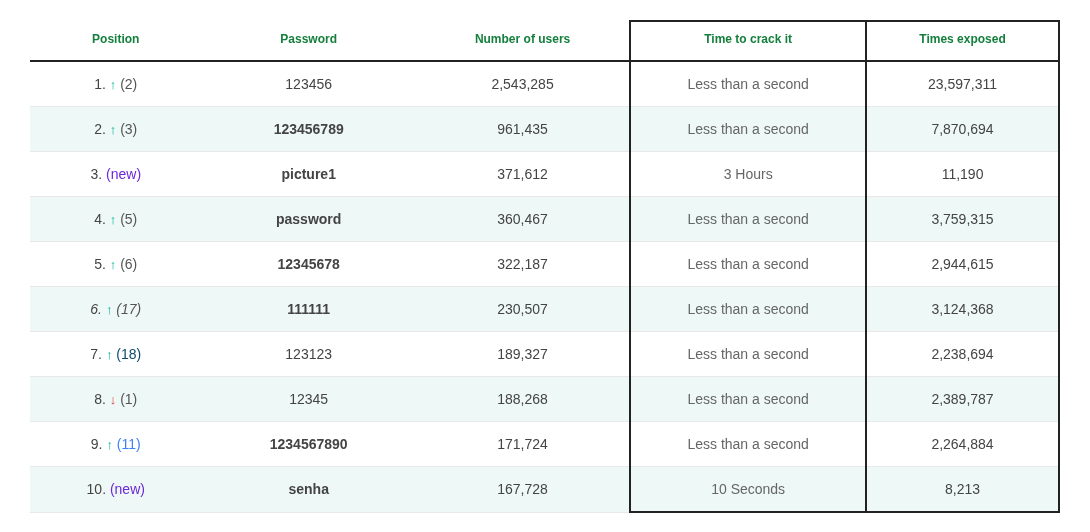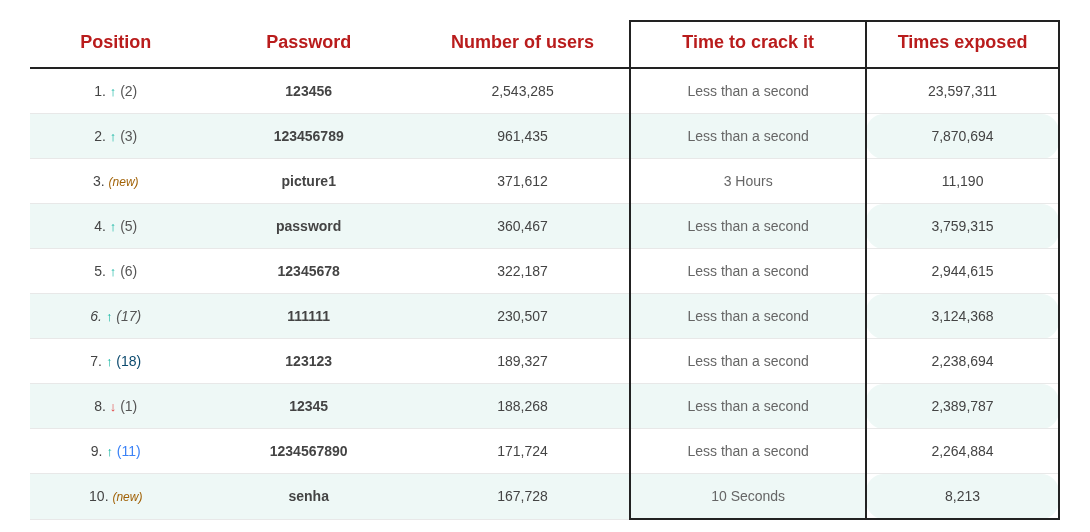--- a/index.html
+++ b/index.html
@@ -18,22 +18,22 @@
       width: 1090px;
     }
     table {
       width: 100%;
       border-collapse: collapse;
     }
     thead tr th {
       padding: 10px 16px 14px 16px;
       text-align: center;
       font-weight: 700;
-      font-size: 18px;
-      color: #b91c1c;
+      font-size: 12px;
+      color: #15803d;
       border-bottom: 2px solid #222;
     }
     thead tr th:first-child {
       text-align: center;
       border-bottom: 2px solid #222;
     }
     tbody tr {
       border-bottom: 1px solid #e8e8e8;
     }
     tbody tr:nth-child(even) {
@@ -50,41 +50,39 @@
     }
     .arrow-up {
       color: #00b09b;
       font-size: 13px;
     }
     .arrow-down {
       color: #e04040;
       font-size: 13px;
     }
     .badge-new {
-      color: #a16207;
-      font-size: 12px;
-      font-style: italic;
+      color: #6d28d9;
+      font-size: 14px;
     }
     .rank-num {
       font-weight: 500;
     }
     thead tr th.crack-header {
       border: 2.5px solid #222;
     }
     thead tr th.exposed-header {
       border: 2.5px solid #222;
     }
     td.crack-col {
       border-left: 2.5px solid #222;
       border-right: 2.5px solid #222;
     }
     td.exposed-col {
       border-left: 2.5px solid #222;
       border-right: 2.5px solid #222;
-      border-radius: 18px;
     }
     tbody tr:last-child td.crack-col {
       border-bottom: 2.5px solid #222;
     }
     tbody tr:last-child td.exposed-col {
       border-bottom: 2.5px solid #222;
     }
   </style>
 </head>
 <body>
@@ -96,21 +94,21 @@
         <th style="text-align:center; width:160px;">Position</th>
         <th style="width:200px;">Password</th>
         <th style="width:200px;">Number of users</th>
         <th class="crack-header" style="width:220px;margin-left:16px;">Time to crack it</th>
         <th class="exposed-header" style="width:180px;">Times exposed</th>
       </tr>
     </thead>
     <tbody id="table-body">
     <tr>
           <td style="text-align: center;"><span class="rank-num">1.</span> <span class="arrow-up">↑</span> <span style="color:#555;">(2)</span></td>
-          <td style="font-weight: 700;">123456</td>
+          <td style="font-weight: 400;">123456</td>
           <td>2,543,285</td>
           <td class="crack-col" style="color: rgb(102, 102, 102);">Less than a second</td>
           <td class="exposed-col">23,597,311</td>
         </tr>
         <tr>
           <td style="text-align: center;"><span class="rank-num">2.</span> <span class="arrow-up">↑</span> <span style="color:#555;">(3)</span></td>
           <td style="font-weight: 600;">123456789</td>
           <td>961,435</td>
           <td class="crack-col" style="color: rgb(102, 102, 102);">Less than a second</td>
           <td class="exposed-col">7,870,694</td>
@@ -138,28 +136,28 @@
         </tr>
         <tr>
           <td style="text-align: center; font-style: italic;"><span class="rank-num">6.</span> <span class="arrow-up">↑</span> <span style="color:#555;">(17)</span></td>
           <td style="font-weight: 600;">111111</td>
           <td>230,507</td>
           <td class="crack-col" style="color: rgb(102, 102, 102);">Less than a second</td>
           <td class="exposed-col">3,124,368</td>
         </tr>
         <tr>
           <td style="text-align: center;"><span class="rank-num">7.</span> <span class="arrow-up">↑</span> <span style="color:#0c4a6e;">(18)</span></td>
-          <td style="font-weight: 700;">123123</td>
+          <td style="font-weight: 400;">123123</td>
           <td>189,327</td>
           <td class="crack-col" style="color: rgb(102, 102, 102);">Less than a second</td>
           <td class="exposed-col">2,238,694</td>
         </tr>
         <tr>
           <td style="text-align: center;"><span class="rank-num">8.</span> <span class="arrow-down">↓</span> <span style="color:#555;">(1)</span></td>
-          <td style="font-weight: 700;">12345</td>
+          <td style="font-weight: 400;">12345</td>
           <td>188,268</td>
           <td class="crack-col" style="color: rgb(102, 102, 102);">Less than a second</td>
           <td class="exposed-col">2,389,787</td>
         </tr>
         <tr>
           <td style="text-align: center;"><span class="rank-num">9.</span> <span class="arrow-up">↑</span> <span style="color:#3b82f6;">(11)</span></td>
           <td style="font-weight: 600;">1234567890</td>
           <td>171,724</td>
           <td class="crack-col" style="color: rgb(102, 102, 102);">Less than a second</td>
           <td class="exposed-col">2,264,884</td>

